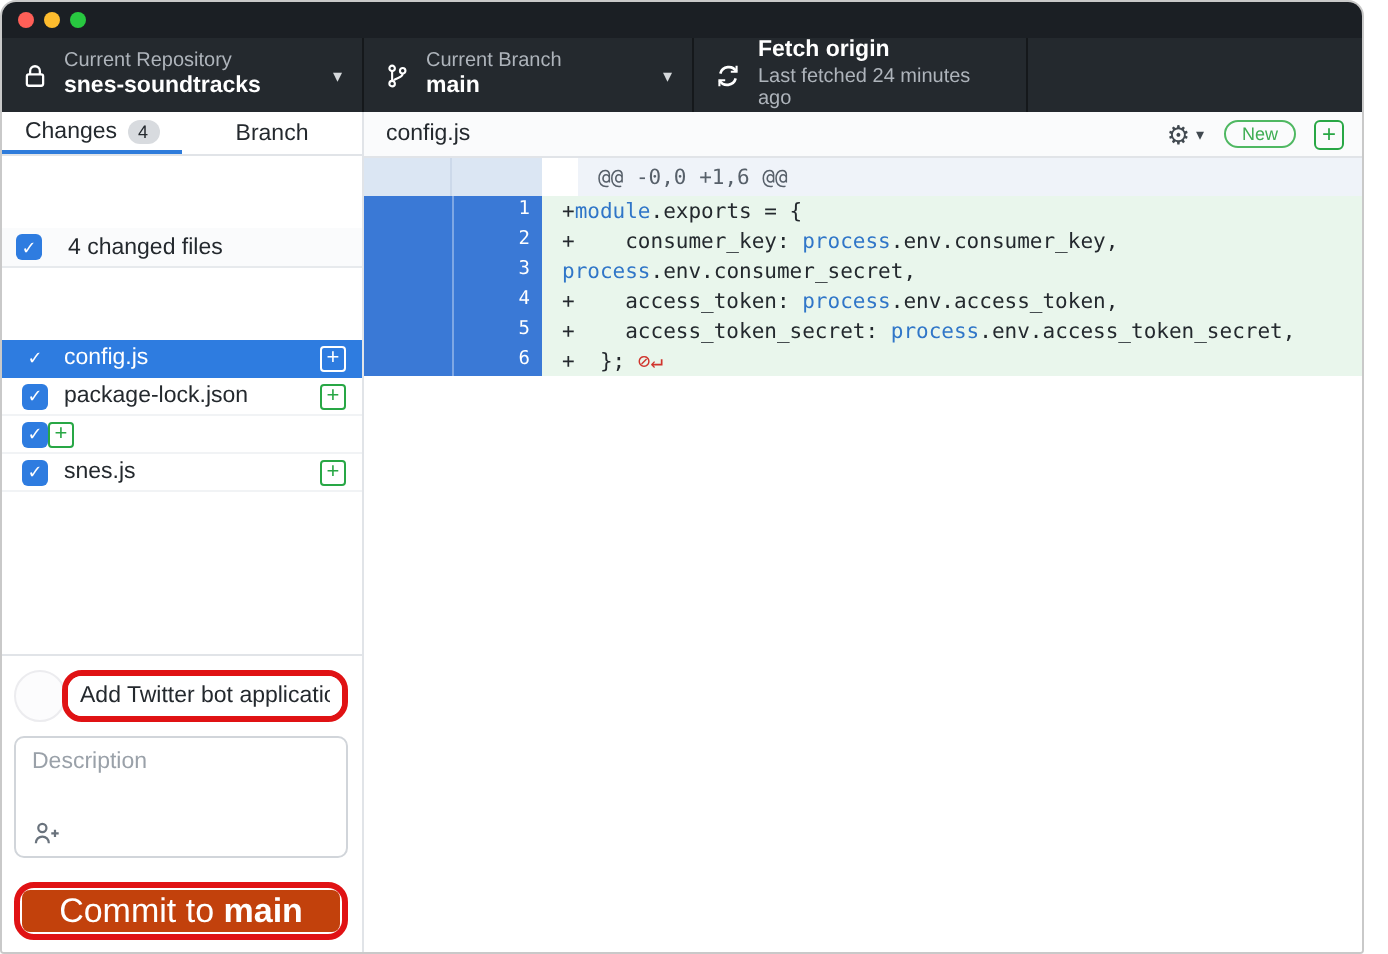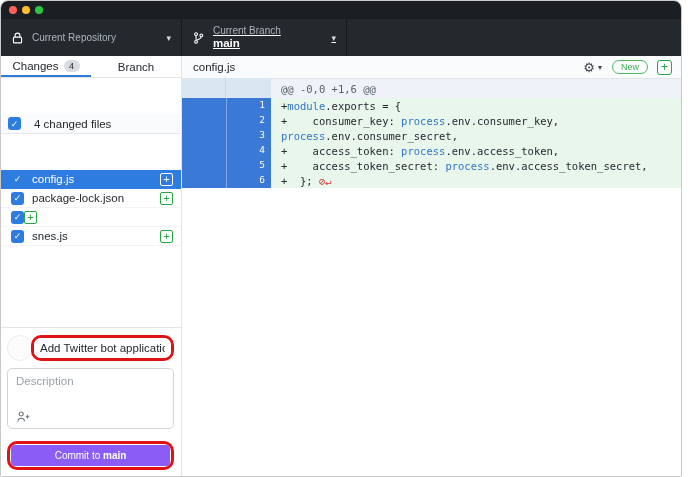--- a/index.html
+++ b/index.html
@@ -14,21 +14,21 @@
   
   .toolbar { height:37px; background:#24292e; display:flex; flex:0 0 auto; color:#fff; }
   .tb-section { display:flex; align-items:center; padding:0 10px; border-right:1px solid #15181b; cursor:pointer; }
   .tb-section .ico { margin-right:8px; display:flex; }
   .tb-text { display:flex; flex-direction:column; line-height:1.15; }
   .tb-label { font-size:10px; color:#aeb4bb; }
   .tb-value { font-size:11.5px; font-weight:bold; color:#fff; }
   .tb-caret { color:#d6d9dc; font-size:9px; margin-left:10px; }
   .tb-repo { width:181px; justify-content:flex-start; }
   .tb-repo .tb-text { flex:1; }
-  .tb-branch { width:165px;text-decoration:underline; }
+  .tb-branch { width:165px; }
   .tb-branch .tb-text { flex:1; }
   .tb-fetch { width:167px; }
 
   
   .main { flex:1; display:flex; min-height:0; }
   .sidebar { width:181px; flex:0 0 auto; border-right:1px solid #e1e4e8; display:flex; flex-direction:column; background:#fff;gap:36px; }
   .diffpane { flex:1; display:flex; flex-direction:column; background:#fff; min-width:0; }
 
   
   .tabs { height:22px; display:flex; border-bottom:1px solid #e1e4e8; flex:0 0 auto; }
@@ -52,39 +52,39 @@
   .commit-area { border-top:1px solid #e1e4e8; padding:7px 7px 6px 6px; flex:0 0 auto; }
   .summary-row { display:flex; align-items:center; margin-bottom:7px; }
   .avatar { width:26px; height:26px; border-radius:50%; background:#fcfcfd; border:1px solid #ececef; flex:0 0 auto; }
   .red-box { border:3px solid #e01214; border-radius:10px; }
   .summary-wrap { flex:1; margin-left:-2px; }
   .summary-input { width:100%; border:none; outline:none; font-family:"Liberation Sans",sans-serif; font-size:11.5px; font-weight:500; color:#24292e; padding:4px 6px; border-radius:7px; }
   .desc-box { border:1px solid #d1d5da; border-radius:5px; height:61px; position:relative; padding:6px 8px; margin-bottom:12px; cursor:text; }
   .desc-input { width:100%; height:30px; border:none; outline:none; resize:none; font-family:"Liberation Sans",sans-serif; font-size:11.5px; color:#24292e; background:transparent; }
   .desc-input::placeholder { color:#9aa1a9; }
   .coauthor { position:absolute; left:8px; bottom:5px; cursor:pointer; display:flex; }
-  .commit-btn { width:100%; height:21px; background:#8b5cf6; border:none; border-radius:4px; color:#fff; font-size:10px; font-family:"Liberation Sans",sans-serif; cursor:pointer; }
+  .commit-btn { width:100%; height:21px; background:#c2410c; border:none; border-radius:4px; color:#fff; font-size:17px; font-family:"Liberation Sans",sans-serif; cursor:pointer; }
   .commit-btn b { font-weight:bold; }
   .btn-wrap { padding:1px; }
 
   
   .diff-header { height:23px; flex:0 0 auto; background:#fafbfc; border-bottom:1px solid #e1e4e8; display:flex; align-items:center; padding:0 9px 0 11px; }
   .diff-file { font-size:11.5px; color:#24292e; flex:1; }
   .gear-group { display:flex; align-items:center; margin-right:10px; cursor:pointer; }
   .gear { font-size:13px; color:#414950; line-height:1; }
   .gear-caret { font-size:8px; color:#414950; margin-left:3px; }
   .new-pill { border:1px solid #4fb862; color:#3fae54; font-size:9px; border-radius:8px; padding:1px 8px; margin-right:9px; }
   .hdr-plus { width:15px; height:15px; border:1px solid #28a745; border-radius:3px; color:#28a745; font-size:12px; line-height:13px; text-align:center; cursor:pointer; }
 
   
   .diff-body { flex:1; overflow:hidden; font-family:"DejaVu Sans Mono","Liberation Mono",monospace; }
   .hunk-row { height:19px; display:flex; font-size:10.5px; }
   .hunk-gutter { width:89px; flex:0 0 auto; background:#dbe6f3; display:flex; }
   .hunk-gutter .hg1 { width:44px; border-right:1px solid #ccd9ea; }
-  .hunk-content { flex:1; background:#eff3f9; color:#57606a; display:flex; align-items:center; padding-left:10px; white-space:pre; }
+  .hunk-content { flex:1; background:#eff3f9; color:#57606a; display:flex; align-items:center; padding-left:10px; white-space:pre;margin-left:18px; }
   .code-row { height:15px; display:flex; font-size:10.5px; }
   .code-gutter { width:89px; flex:0 0 auto; background:#3a79d6; display:flex; cursor:pointer; }
   .code-gutter .g1 { width:44px; }
   .code-gutter .g2 { width:45px; border-left:1px solid rgba(255,255,255,0.35); color:#fff; font-size:9.5px; text-align:right; padding:1px 6px 0 0; }
   .code-content { flex:1; background:#e9f6ec; display:flex; align-items:center; padding-left:10px; white-space:pre; color:#24292e; }
   .tok-b { color:#3076c8; }
   .tok-r { color:#d0342c; }
 </style>
 </head>
 <body>
@@ -100,37 +100,51 @@
   <div class="toolbar">
     <div class="tb-section tb-repo">
       <span class="ico">
         <svg width="13" height="14" viewBox="0 0 16 16" fill="none" stroke="#fff" stroke-width="1.4">
             <rect x="3" y="7" width="10" height="7" rx="1.2"></rect>
             <path d="M5 7V5a3 3 0 0 1 6 0v2"></path>
           </svg>
       </span>
       <span class="tb-text">
         <span class="tb-label">Current Repository</span>
+        <span class="tb-value">snes-soundtracks</span>
       </span>
       <span class="tb-caret">▾</span>
     </div>
     <div class="tb-section tb-branch">
       <span class="ico">
         <svg width="13" height="14" viewBox="0 0 16 16" fill="none" stroke="#fff" stroke-width="1.3">
             <circle cx="5" cy="3.3" r="1.7"></circle>
             <circle cx="5" cy="12.7" r="1.7"></circle>
             <circle cx="11.5" cy="4.8" r="1.7"></circle>
             <path d="M5 5v6M11.5 6.5c0 2.6-3.5 2.6-5.4 4"></path>
           </svg>
       </span>
       <span class="tb-text">
         <span class="tb-label">Current Branch</span>
         <span class="tb-value">main</span>
       </span>
       <span class="tb-caret">▾</span>
+    </div>
+    <div class="tb-section tb-fetch">
+      <span class="ico">
+        <svg width="14" height="14" viewBox="0 0 16 16" fill="none" stroke="#fff" stroke-width="1.5">
+            <path d="M12.8 5.5A5 5 0 0 0 3.6 6.6M3.2 10.5a5 5 0 0 0 9.2-1.1"></path>
+            <path d="M12.9 2.2v3.4H9.6" stroke-width="1.2"></path>
+            <path d="M3.1 13.8v-3.4h3.3" stroke-width="1.2"></path>
+          </svg>
+      </span>
+      <span class="tb-text">
+        <span class="tb-value">Fetch origin</span>
+        <span class="tb-label">Last fetched 24 minutes ago</span>
+      </span>
     </div>
   </div>
 
   <div class="main">
 
     <div class="sidebar">
       <div class="tabs">
         <div class="tab active">
           <span>Changes</span>
           <span class="tab-badge">4</span>

